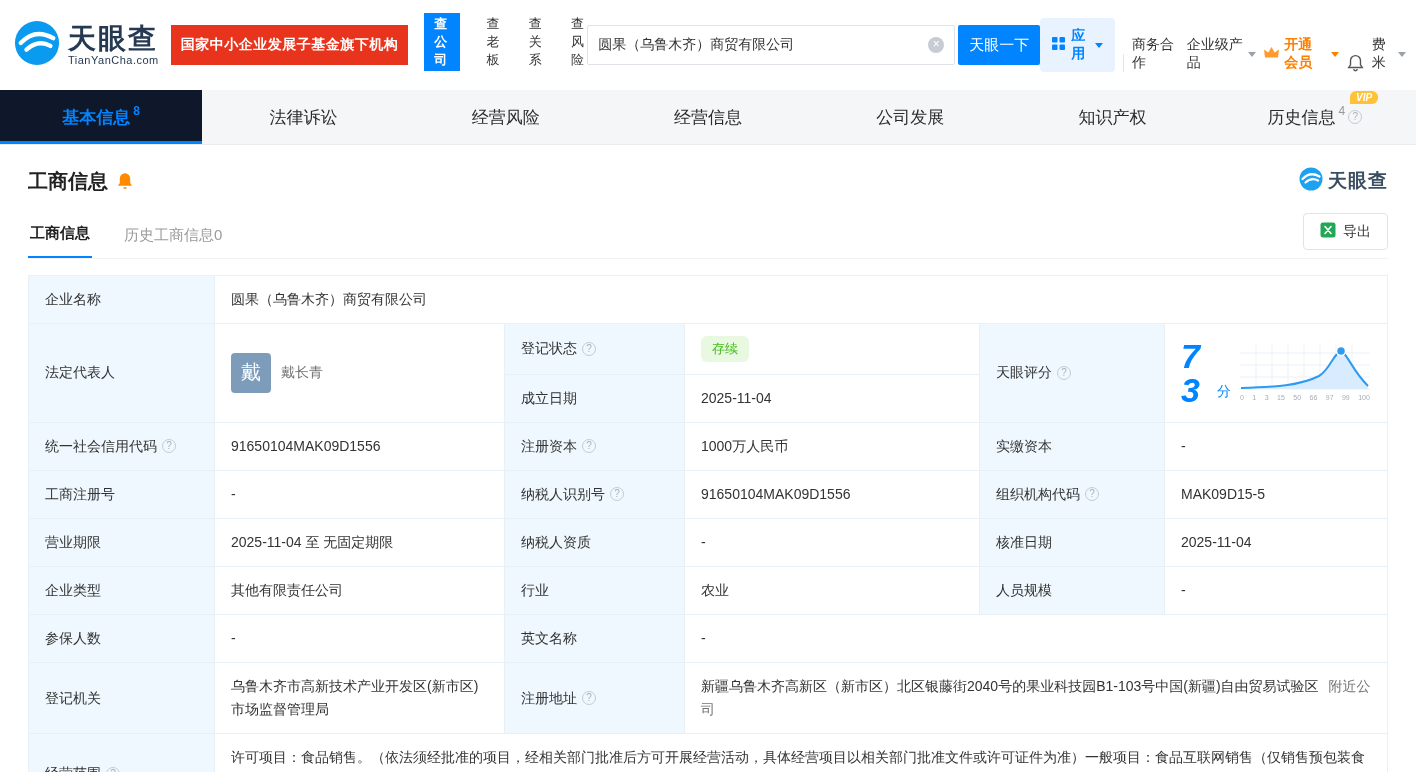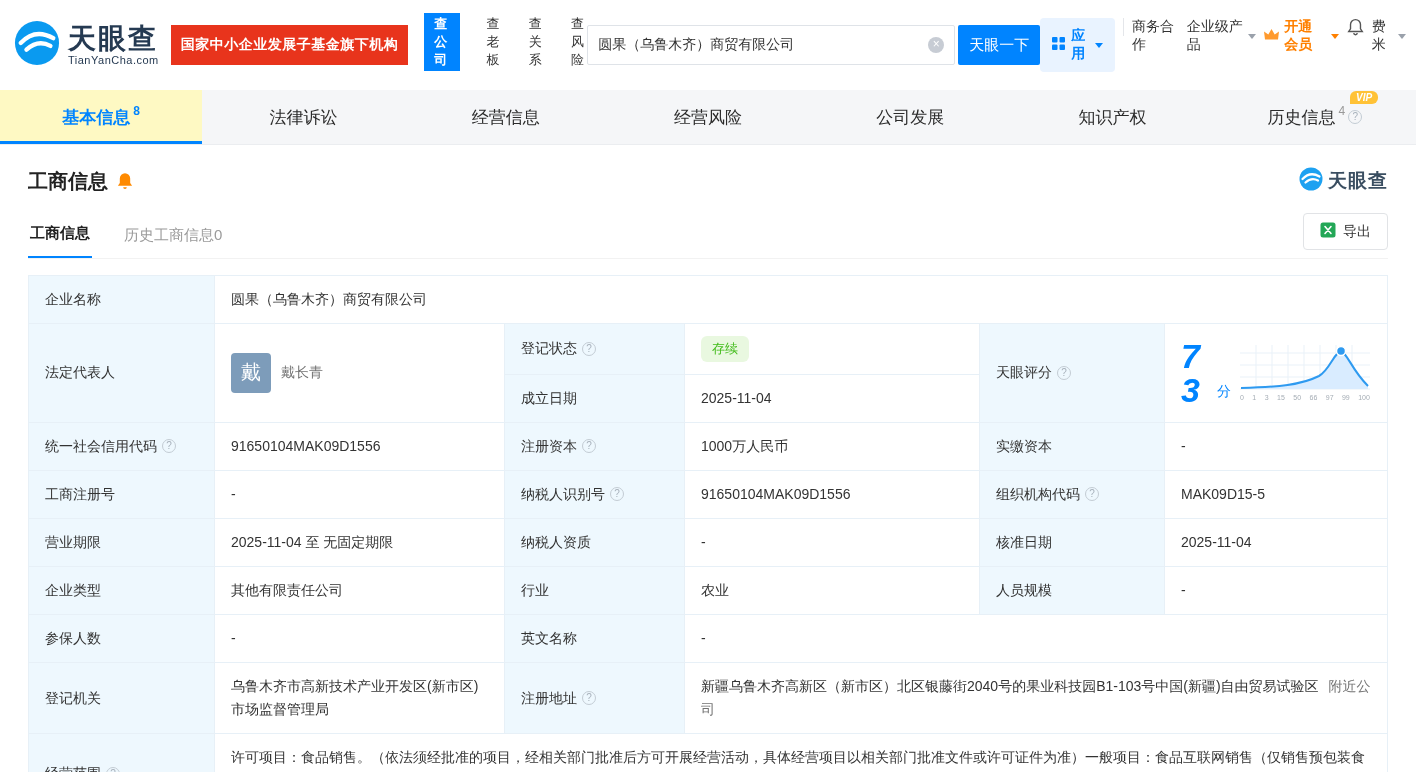--- a/index.html
+++ b/index.html
@@ -25,37 +25,37 @@
   .search-box { width: 368px; height: 40px; border: 1px solid #dfe3e8; border-radius: 2px;
     display: flex; align-items: center; padding: 0 10px; background: #fff; }
   .search-box input { border: none; outline: none; flex: 1; font-size: 14px; color: #333;
     font-family: inherit; background: transparent; }
   .clear-icon { width: 16px; height: 16px; border-radius: 50%; background: #c7ccd4; color: #fff;
     font-size: 12px; line-height: 15px; text-align: center; cursor: pointer; flex: 0 0 auto; }
   .clear-icon::after { content: "×"; }
   .search-btn { margin-left: 3px; height: 40px; width: 82px; background: #0084ff; color: #fff;
     border: none; font-size: 15px; cursor: pointer; border-radius: 2px; font-family: inherit; }
 
-  .header-right { margin-left: auto; display: flex; align-items: flex-start; gap: 8px; font-size: 14px; }
+  .header-right { margin-left: auto; display: flex; align-items: flex-end; gap: 8px; font-size: 14px; }
   .apps-pill { display: flex; align-items: center; gap: 6px; background: #e9f3ff; color: #0084ff;
     padding: 9px 12px; border-radius: 4px; cursor: pointer; font-weight: bold; }
   .vdivider { width: 1px; height: 18px; background: #e4e6ea; }
   .hr-link { color: #333; cursor: pointer; display: flex; align-items: center; gap: 5px; }
   .vip-link { color: #ff8000; cursor: pointer; display: flex; align-items: center; gap: 5px; font-weight: bold; }
   .caret { width: 0; height: 0; border-left: 4px solid transparent; border-right: 4px solid transparent;
     border-top: 5px solid #9aa1ab; display: inline-block; }
   .vip-link .caret { border-top-color: #ff8000; }
   .apps-pill .caret { border-top-color: #0084ff; }
   .bell-btn { cursor: pointer; display: flex; align-items: center; }
 
   
   .main-tabs { display: flex; height: 55px; background: #f5f6f8; border-bottom: 1px solid #ebedf0; }
   .main-tab { flex: 1; display: flex; align-items: center; justify-content: center; gap: 3px;
     font-size: 17px; color: #2b2b2b; cursor: pointer; position: relative; }
-  .main-tab.active { background: #fef9c3; color: #0084ff; font-weight: bold; box-shadow: inset 0 -3px 0 #0084ff; }
+  .main-tab.active { background: #0f172a; color: #0084ff; font-weight: bold; box-shadow: inset 0 -3px 0 #0084ff; }
   .tab-count { font-size: 12px; position: relative; top: -6px; }
   .main-tab.active .tab-count { color: #0084ff; }
   .tab-count.gray { color: #999; }
   .tab-inner { position: relative; display: flex; align-items: center; gap: 3px; }
   .vip-tag { position: absolute; top: -15px; right: -16px; background: #ffc237; color: #fff;
     font-size: 10px; font-weight: bold; font-style: italic; padding: 1px 6px; border-radius: 6px 6px 6px 0; }
 
   
   .content { padding: 0 28px; }
   .section-head { display: flex; align-items: center; margin: 22px 0 0; }
@@ -176,24 +176,24 @@
 
 <nav class="main-tabs">
   <div class="main-tab active">
     <span>基本信息</span>
     <span class="tab-count">8</span>
   </div>
   <div class="main-tab">
     <span>法律诉讼</span>
   </div>
   <div class="main-tab">
+    <span>经营风险</span>
+  </div>
+  <div class="main-tab">
     <span>经营信息</span>
-  </div>
-  <div class="main-tab">
-    <span>经营风险</span>
   </div>
   <div class="main-tab">
     <span>公司发展</span>
   </div>
   <div class="main-tab">
     <span>知识产权</span>
   </div>
   <div class="main-tab">
     <span class="tab-inner">
       <span>历史信息</span>

